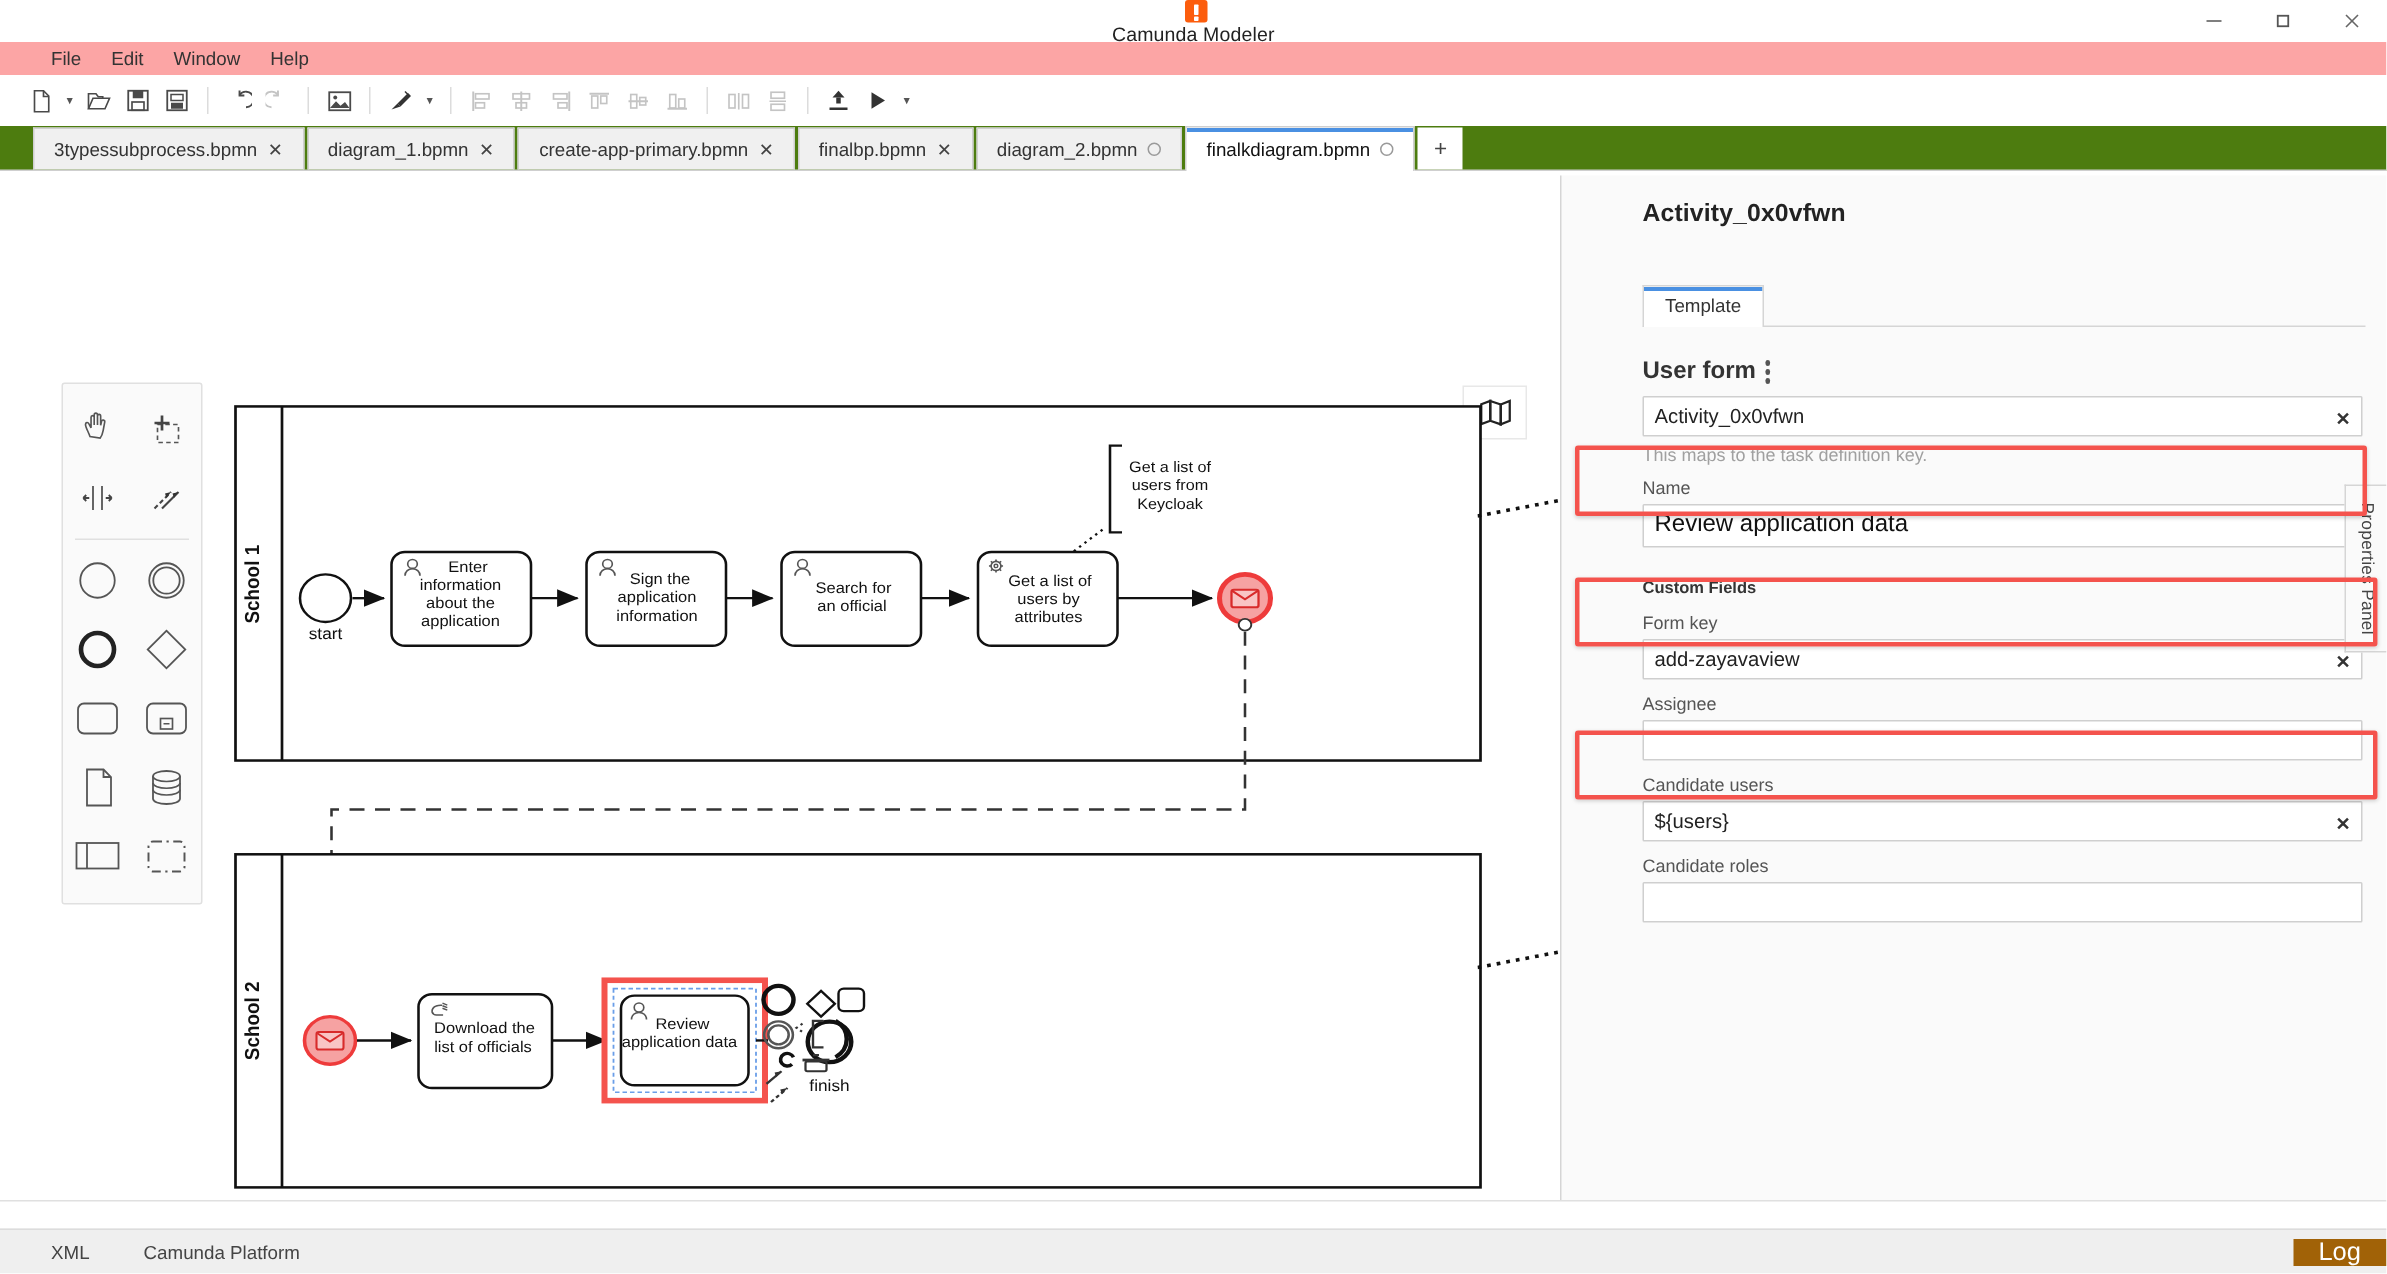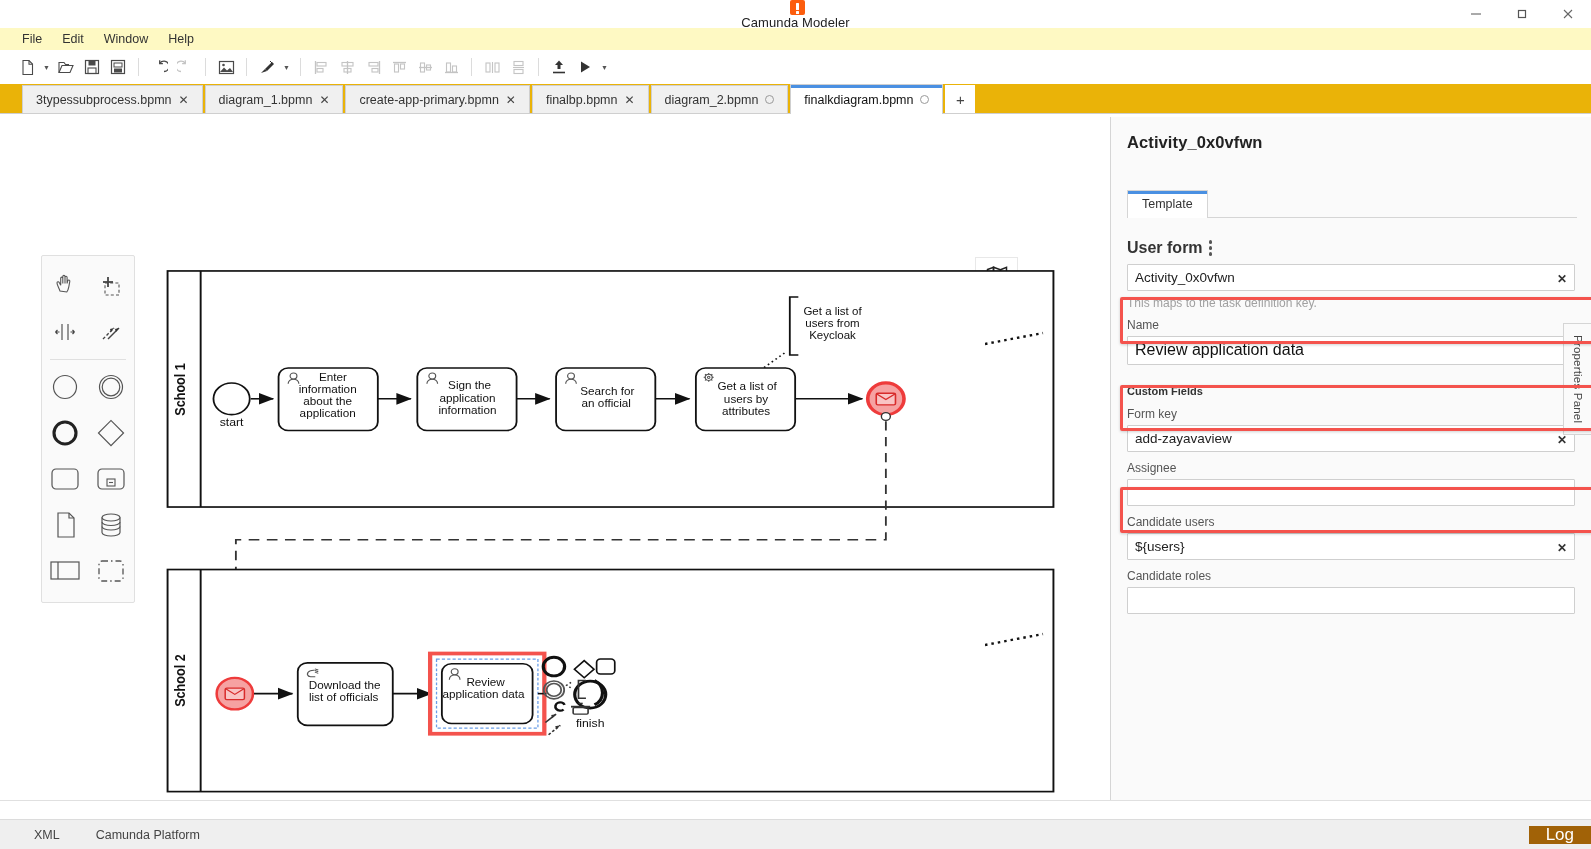--- a/index.html
+++ b/index.html
@@ -30,39 +30,39 @@
   .app-logo::before{
     content:"";position:absolute;left:6px;top:10.5px;width:3px;height:3px;
     background:#fff;border-radius:0.5px;
   }
   .app-title{font-size:13px;color:#222;letter-spacing:0.1px;}
   .win-controls{position:absolute;right:0;top:0;height:28px;display:flex;}
   .win-btn{width:46px;height:28px;display:flex;align-items:center;justify-content:center;
            color:#555;font-size:13px;}
 
   
-  .menubar{height:22px;display:flex;align-items:center;padding-left:12px;gap:0px;background:#fef9c3;}
+  .menubar{height:22px;display:flex;align-items:center;padding-left:24px;gap:0px;background:#fca5a5;}
   .menu-item{font-size:12.5px;color:#333;padding:2px 10px;cursor:default;}
 
   
   .toolbar{
     height:34px;display:flex;align-items:center;padding-left:14px;gap:0px;
     background:#fff;
   }
   .tb{width:26px;height:26px;display:flex;align-items:center;justify-content:center;color:#4a4a4a;}
   .tb.disabled{color:#c4c4c4;}
   .tb svg{display:block;}
   .tb-caret{width:13px;height:26px;display:flex;align-items:center;justify-content:center;
             font-size:7px;color:#555;}
   .tb-sep{width:1px;height:18px;background:#dcdcdc;margin:0 7px;}
 
   
   .tabbar{
     height:30px;display:flex;align-items:flex-end;padding-left:22px;
-    background:#eab308;border-bottom:1px solid #cfcfcf;position:relative;
+    background:#4d7c0f;border-bottom:1px solid #cfcfcf;position:relative;
   }
   .tab{
     height:28px;display:flex;align-items:center;gap:7px;
     padding:0 13px;font-size:12.5px;color:#333;
     background:#f0f0f0;border:1px solid #cfcfcf;border-bottom:none;
     margin-right:2px;position:relative;white-space:nowrap;
   }
   .tab.active{
     background:#ffffff;color:#111;border-color:#cfcfcf;height:30px;
     box-shadow:inset 0 3px 0 0 #4a90e2;z-index:2;margin-bottom:-1px;
@@ -104,22 +104,22 @@
     position:absolute;right:0;top:206px;width:28px;height:112px;
     background:#fafafa;border:1px solid #d5d5d5;border-right:none;
     display:flex;align-items:center;justify-content:center;z-index:5;
   }
   .pp-tab span{
     writing-mode:vertical-rl;font-size:11.5px;color:#444;letter-spacing:0.2px;
   }
 
   
   .props{
-    width:481px;background:#fafafa;border-left:1px solid #d5d5d5;
-    position:relative;overflow:hidden;
+    width:551px;background:#fafafa;border-left:1px solid #d5d5d5;
+    position:relative;overflow:hidden;padding-left:38px;
   }
   .props-inner{padding:14px 14px 0 14px;}
   .props-title{
     font-size:16.5px;font-weight:bold;color:#222;margin:2px 0 10px 2px;letter-spacing:0.1px;
   }
   .props-tabs{display:flex;border-bottom:1px solid #d5d5d5;margin-left:2px;}
   .props-tab{
     font-size:12.5px;color:#333;padding:6px 14px 7px 14px;background:#fff;
     border:1px solid #d5d5d5;border-bottom:none;position:relative;
     box-shadow:inset 0 3px 0 0 #4a90e2;margin-bottom:-1px;margin-top:28px;

